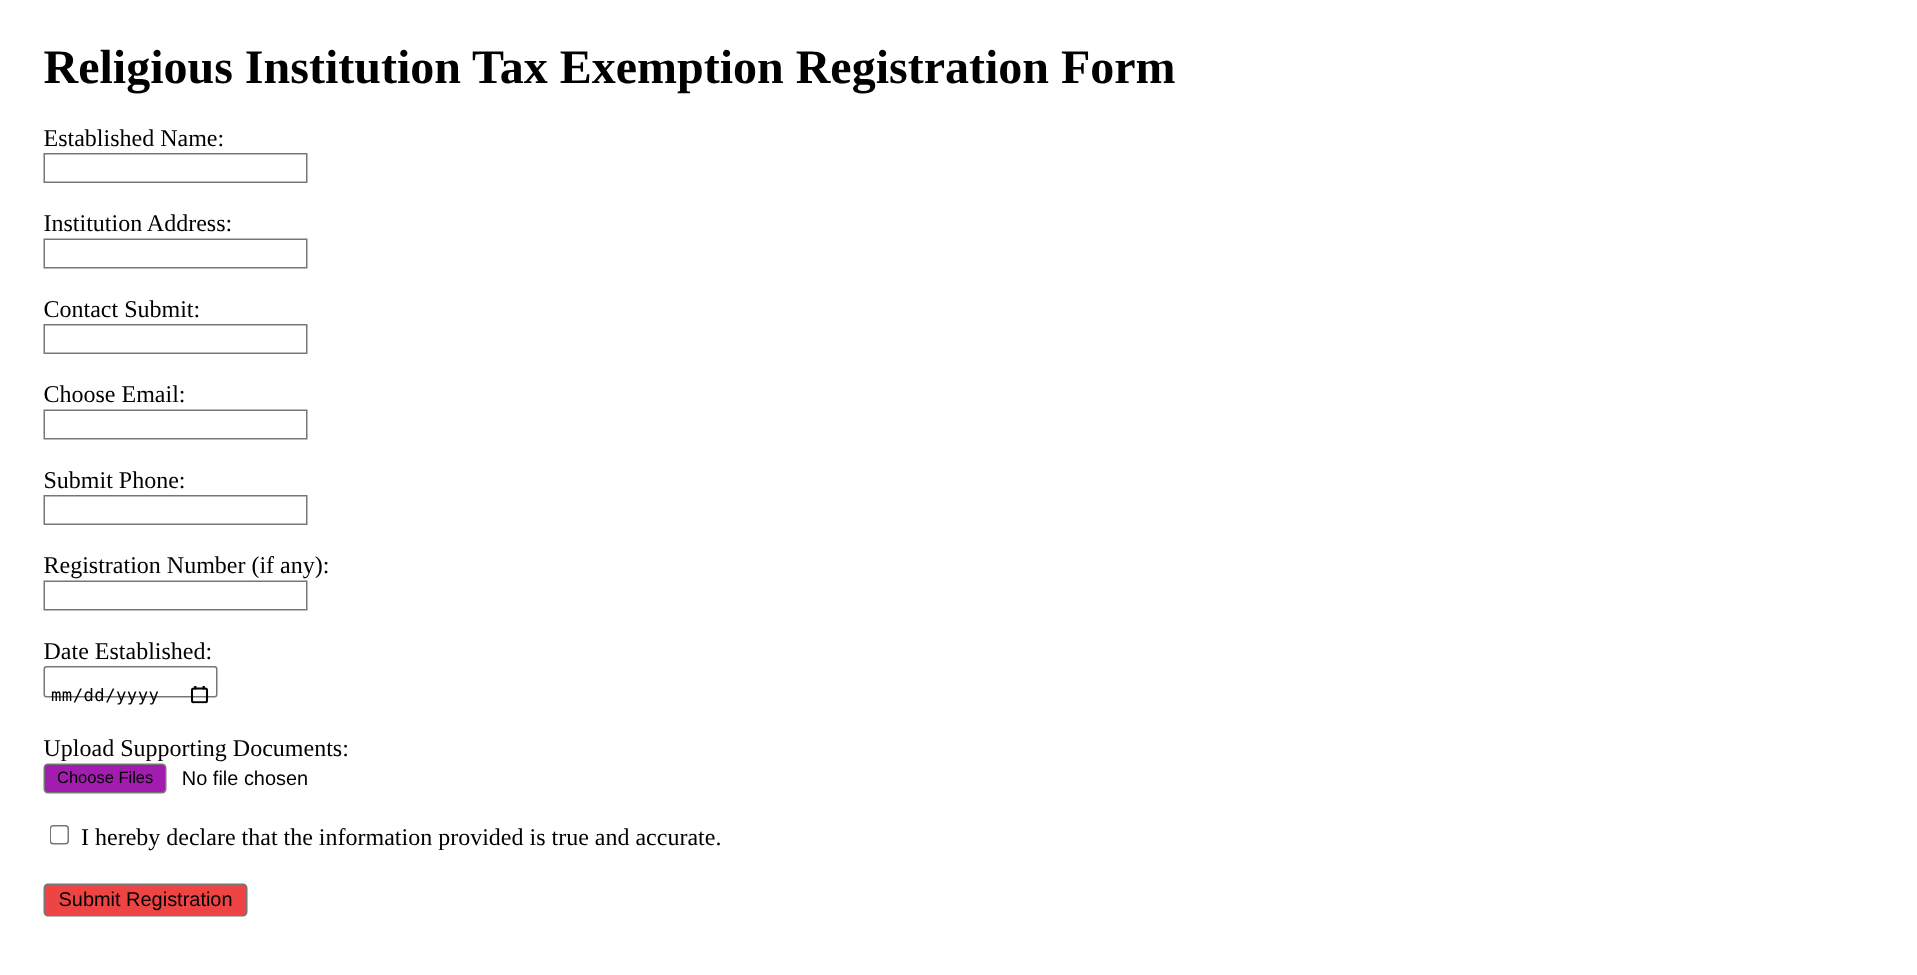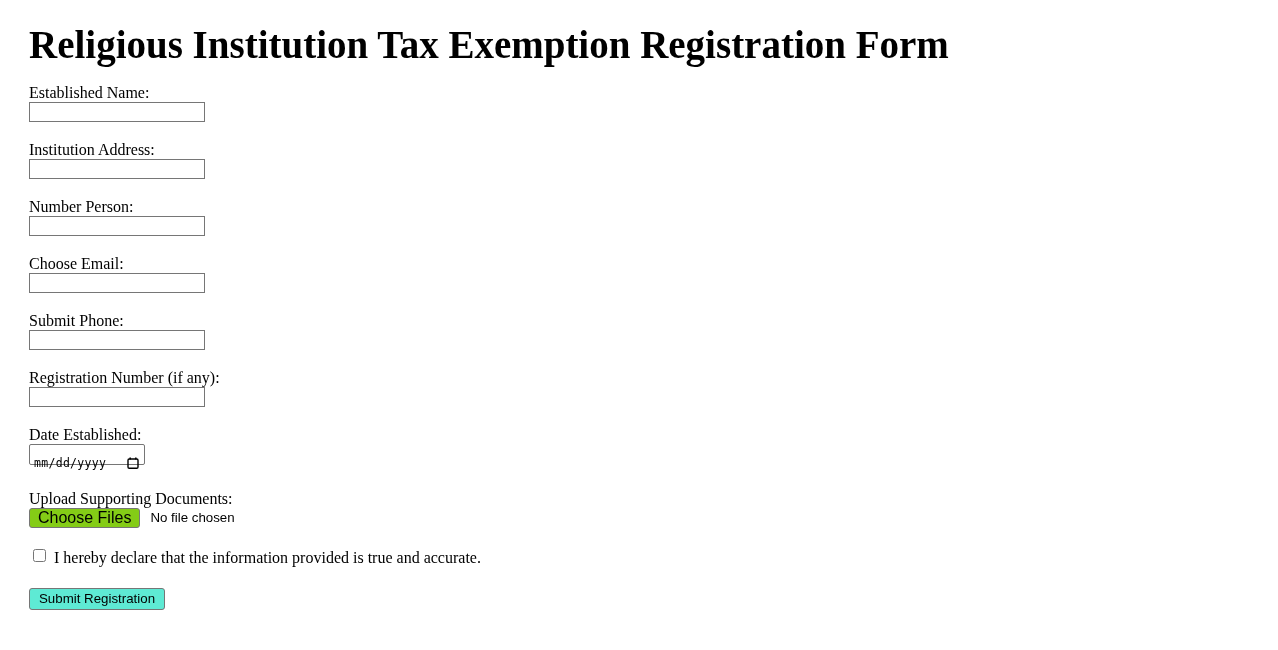--- a/index.html
+++ b/index.html
@@ -8,21 +8,21 @@
     margin: 0;
     background: #ffffff;
     color: #000000;
     font-family: "Liberation Serif", serif;
     font-size: 16px;
   }
   .page { padding: 26px 0 0 29px; }
 
   h1.page-title {
     font-family: "Liberation Serif", serif;
-    font-size: 39px;
+    font-size: 32px;
     font-weight: bold;
     margin: 0 0 21px 0;
     line-height: 37px;
   }
 
   .field { margin-bottom: 19px; }
   .field .field-label {
     display: block;
     line-height: 17px;
     margin-bottom: 1px;
@@ -57,23 +57,23 @@
     letter-spacing: 0.3px;
     color: #000000;
     white-space: nowrap;
   }
   .cal-icon { display: inline-flex; }
   .cal-icon svg { display: block; }
 
   .file-row { display: flex; align-items: center; margin-bottom: 21px; }
   .file-btn {
     font-family: "Liberation Sans", sans-serif;
-    font-size: 16px;
+    font-size: 11px;
     color: #000000;
-    background: #84cc16;
+    background: #a21caf;
     border: 1px solid #767676;
     border-radius: 3px;
     height: 20px;
     padding: 0 8px;
     cursor: pointer;
   }
   .file-status {
     font-family: "Liberation Sans", sans-serif;
     font-size: 13.3px;
     margin-left: 10px;
@@ -89,21 +89,21 @@
     height: 13px;
     margin: 0 8px 0 4px;
     accent-color: #ffffff;
   }
   .declaration-text { line-height: 18px; }
 
   .submit-btn {
     font-family: "Liberation Sans", sans-serif;
     font-size: 13.3px;
     color: #000000;
-    background: #5eead4;
+    background: #ef4444;
     border: 1px solid #767676;
     border-radius: 3px;
     height: 22px;
     padding: 0 9px;
     cursor: pointer;
   }
 </style>
 </head>
 <body>
 
@@ -117,21 +117,21 @@
       <label class="field-label">Established Name:</label>
       <input type="text" class="text-input" value="" style="">
     </div>
 
     <div class="field">
       <label class="field-label">Institution Address:</label>
       <input type="text" class="text-input" value="" style="">
     </div>
 
     <div class="field">
-      <label class="field-label">Number Person:</label>
+      <label class="field-label">Contact Submit:</label>
       <input type="text" class="text-input" value="" style="">
     </div>
 
     <div class="field">
       <label class="field-label">Choose Email:</label>
       <input type="text" class="text-input" value="" style="">
     </div>
 
     <div class="field">
       <label class="field-label">Submit Phone:</label>

